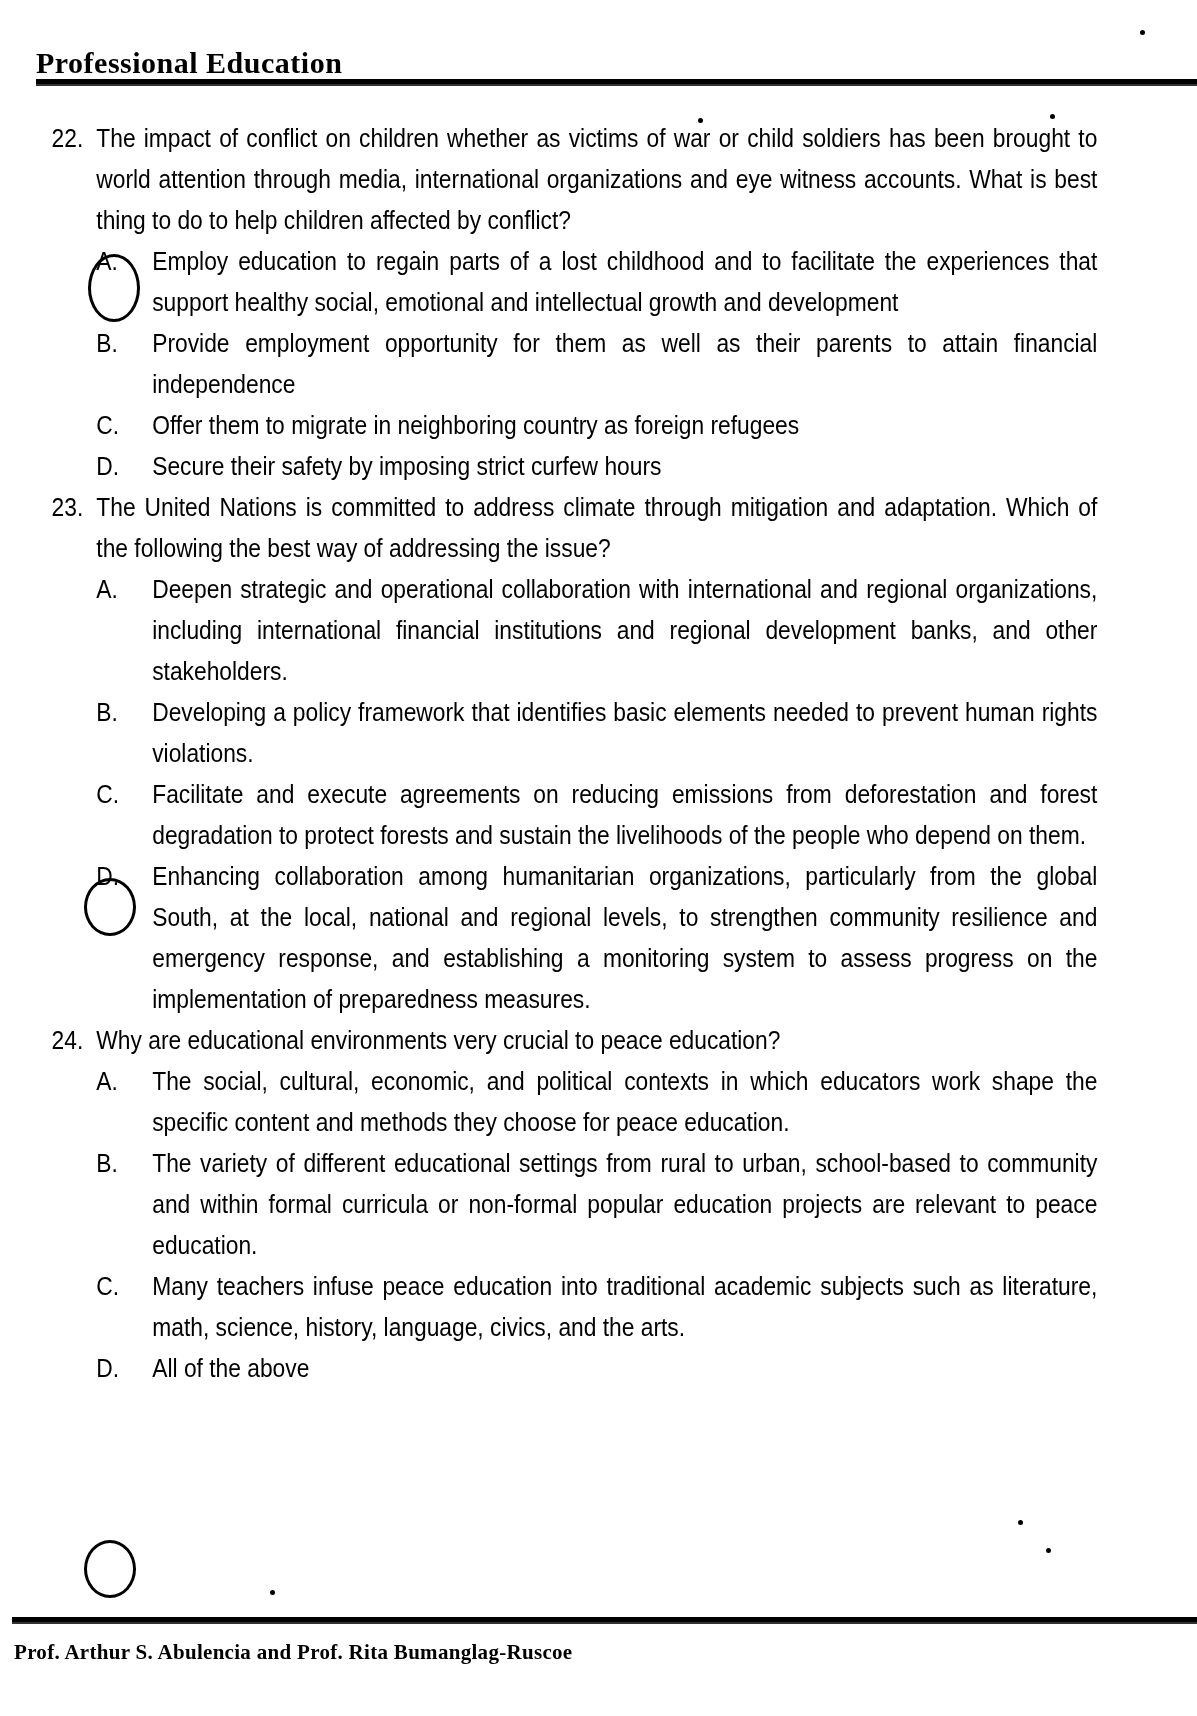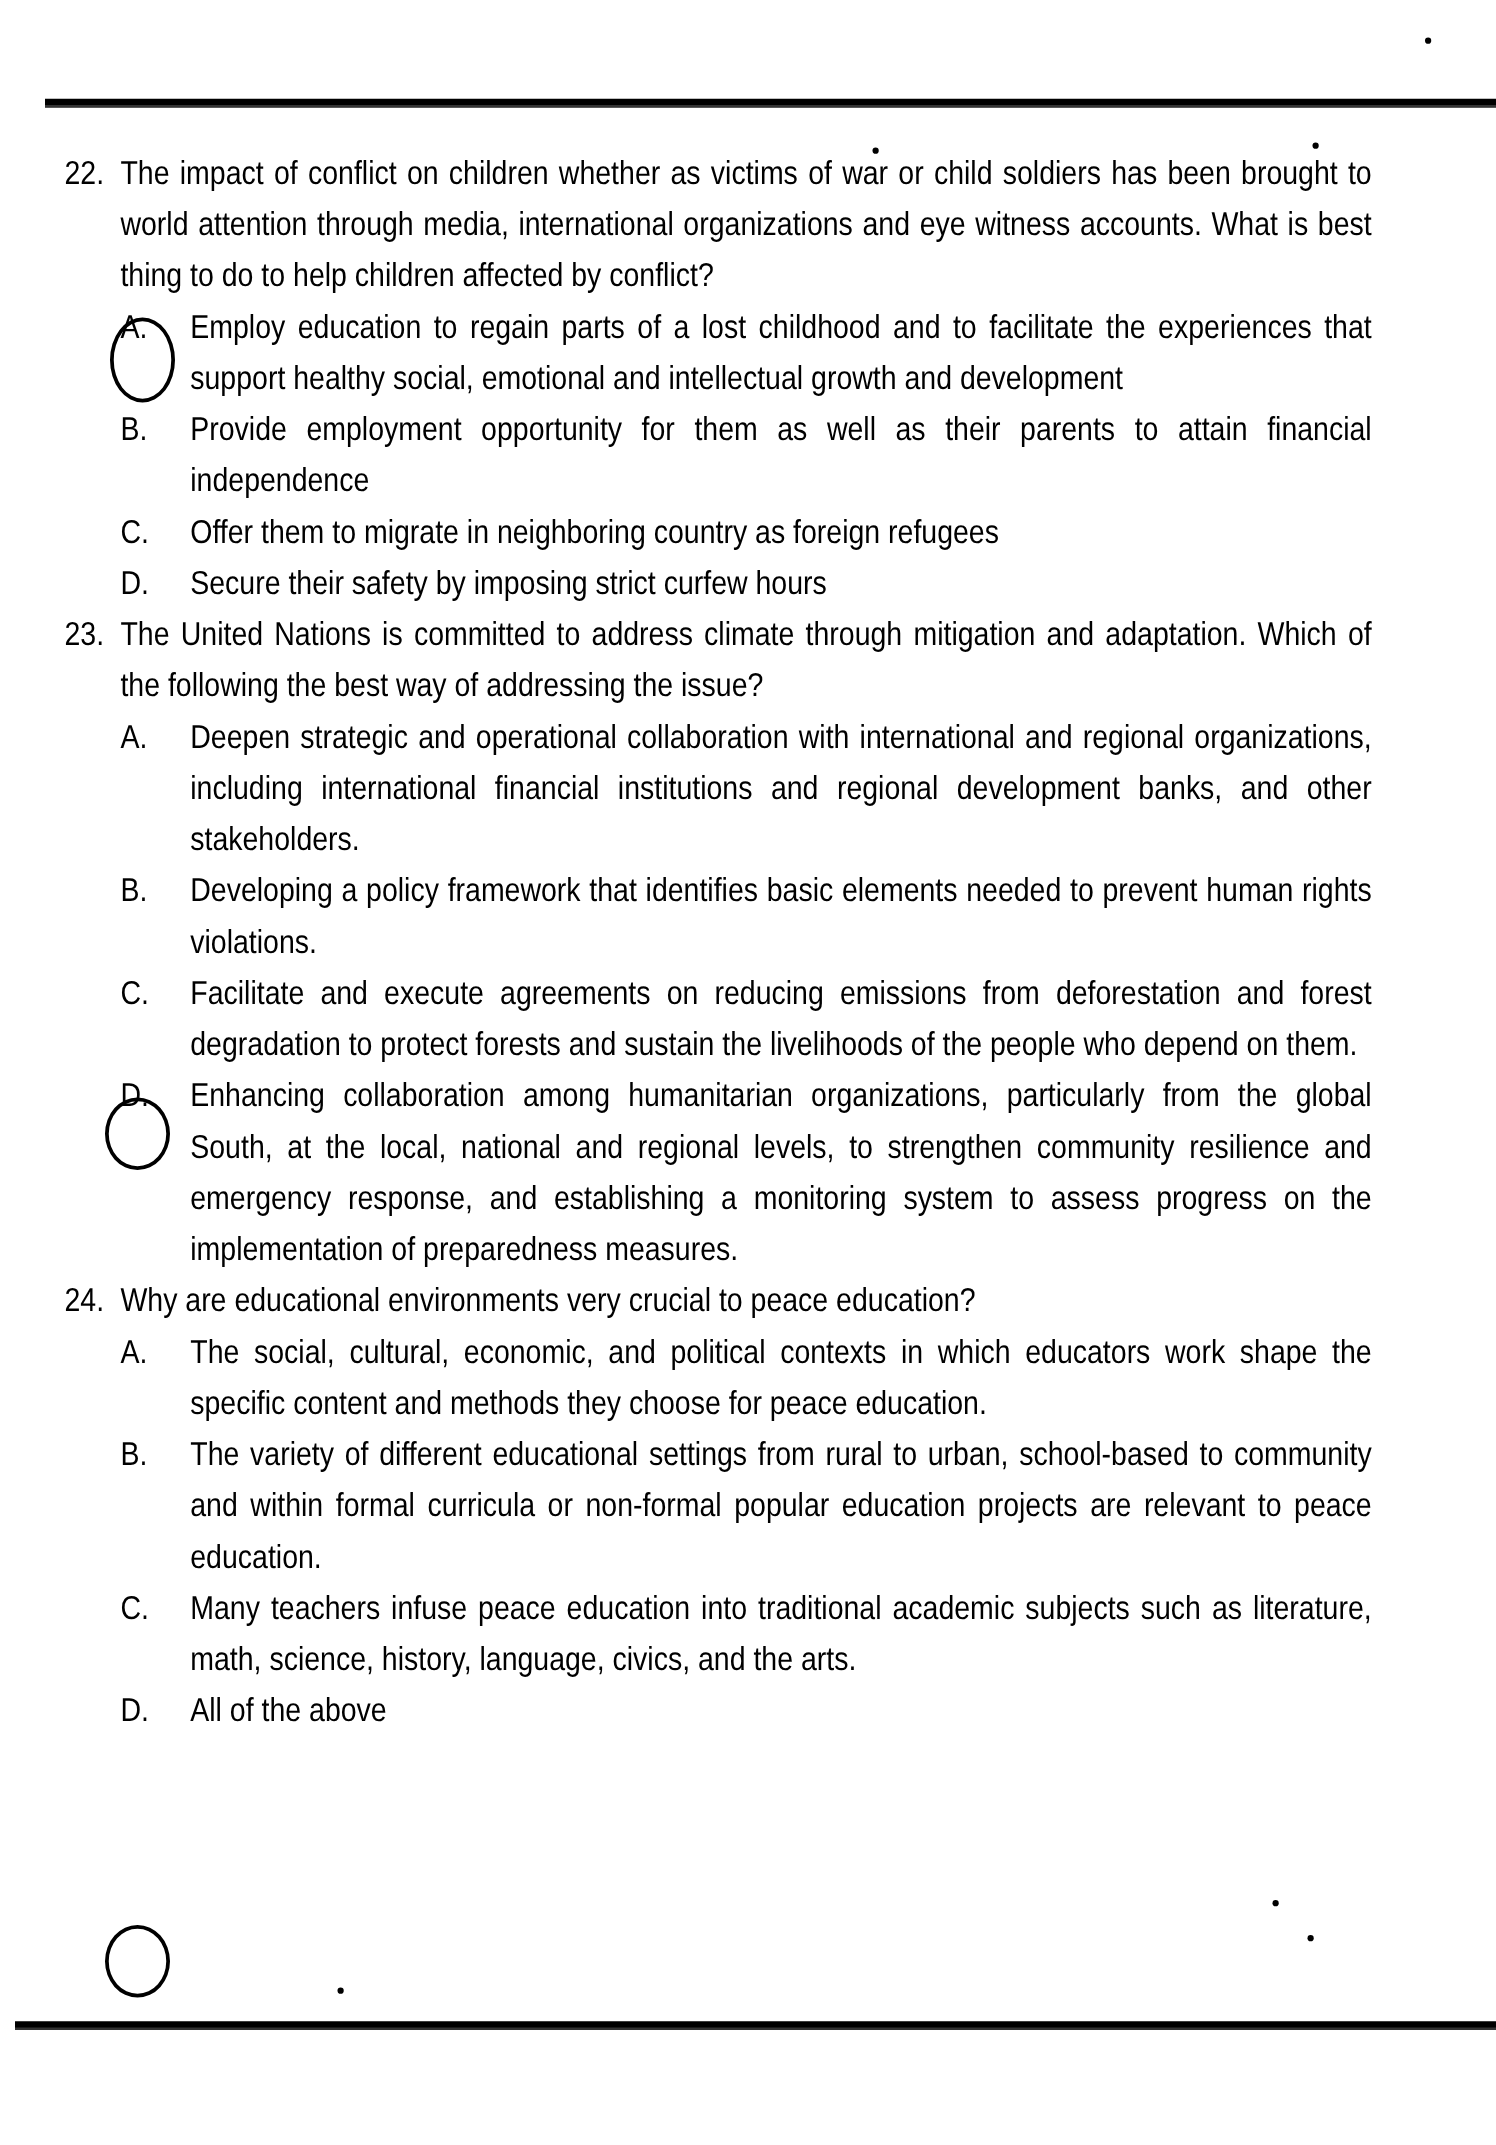--- a/index.html
+++ b/index.html
@@ -36,20 +36,21 @@
   .circle {
     position: absolute; border: 3px solid #000; border-radius: 50%;
     pointer-events: none;
   }
   .dot { position: absolute; width: 5px; height: 5px; border-radius: 50%; background: #000; }
 </style>
 </head>
 <body>
 
 <div class="page">
+  <div class="header-title">Professional Education</div>
   <div class="rule top"></div>
 
   <div class="content">
 
     <div class="q">
       <span class="num">22.</span>
       <div class="q-text">The impact of conflict on children whether as victims of war or child soldiers has been brought to world attention through media, international organizations and eye witness accounts.  What is best thing to do to help children affected by conflict?</div>
     </div>
     <div class="opt">
       <span class="letter">A.</span>
@@ -116,13 +117,14 @@
   <div class="circle" style="left:84px; top:1540px; width:46px; height:52px;"></div>
 
   <div class="dot" style="left:698px; top:118px;"></div>
   <div class="dot" style="left:1050px; top:114px;"></div>
   <div class="dot" style="left:1140px; top:30px;"></div>
   <div class="dot" style="left:1046px; top:1548px;"></div>
   <div class="dot" style="left:1018px; top:1520px;"></div>
   <div class="dot" style="left:270px; top:1590px;"></div>
 
   <div class="rule bottom"></div>
+  <div class="footer">Prof. Arthur S. Abulencia and Prof. Rita Bumanglag-Ruscoe</div>
 </div>
 
 </body></html>

